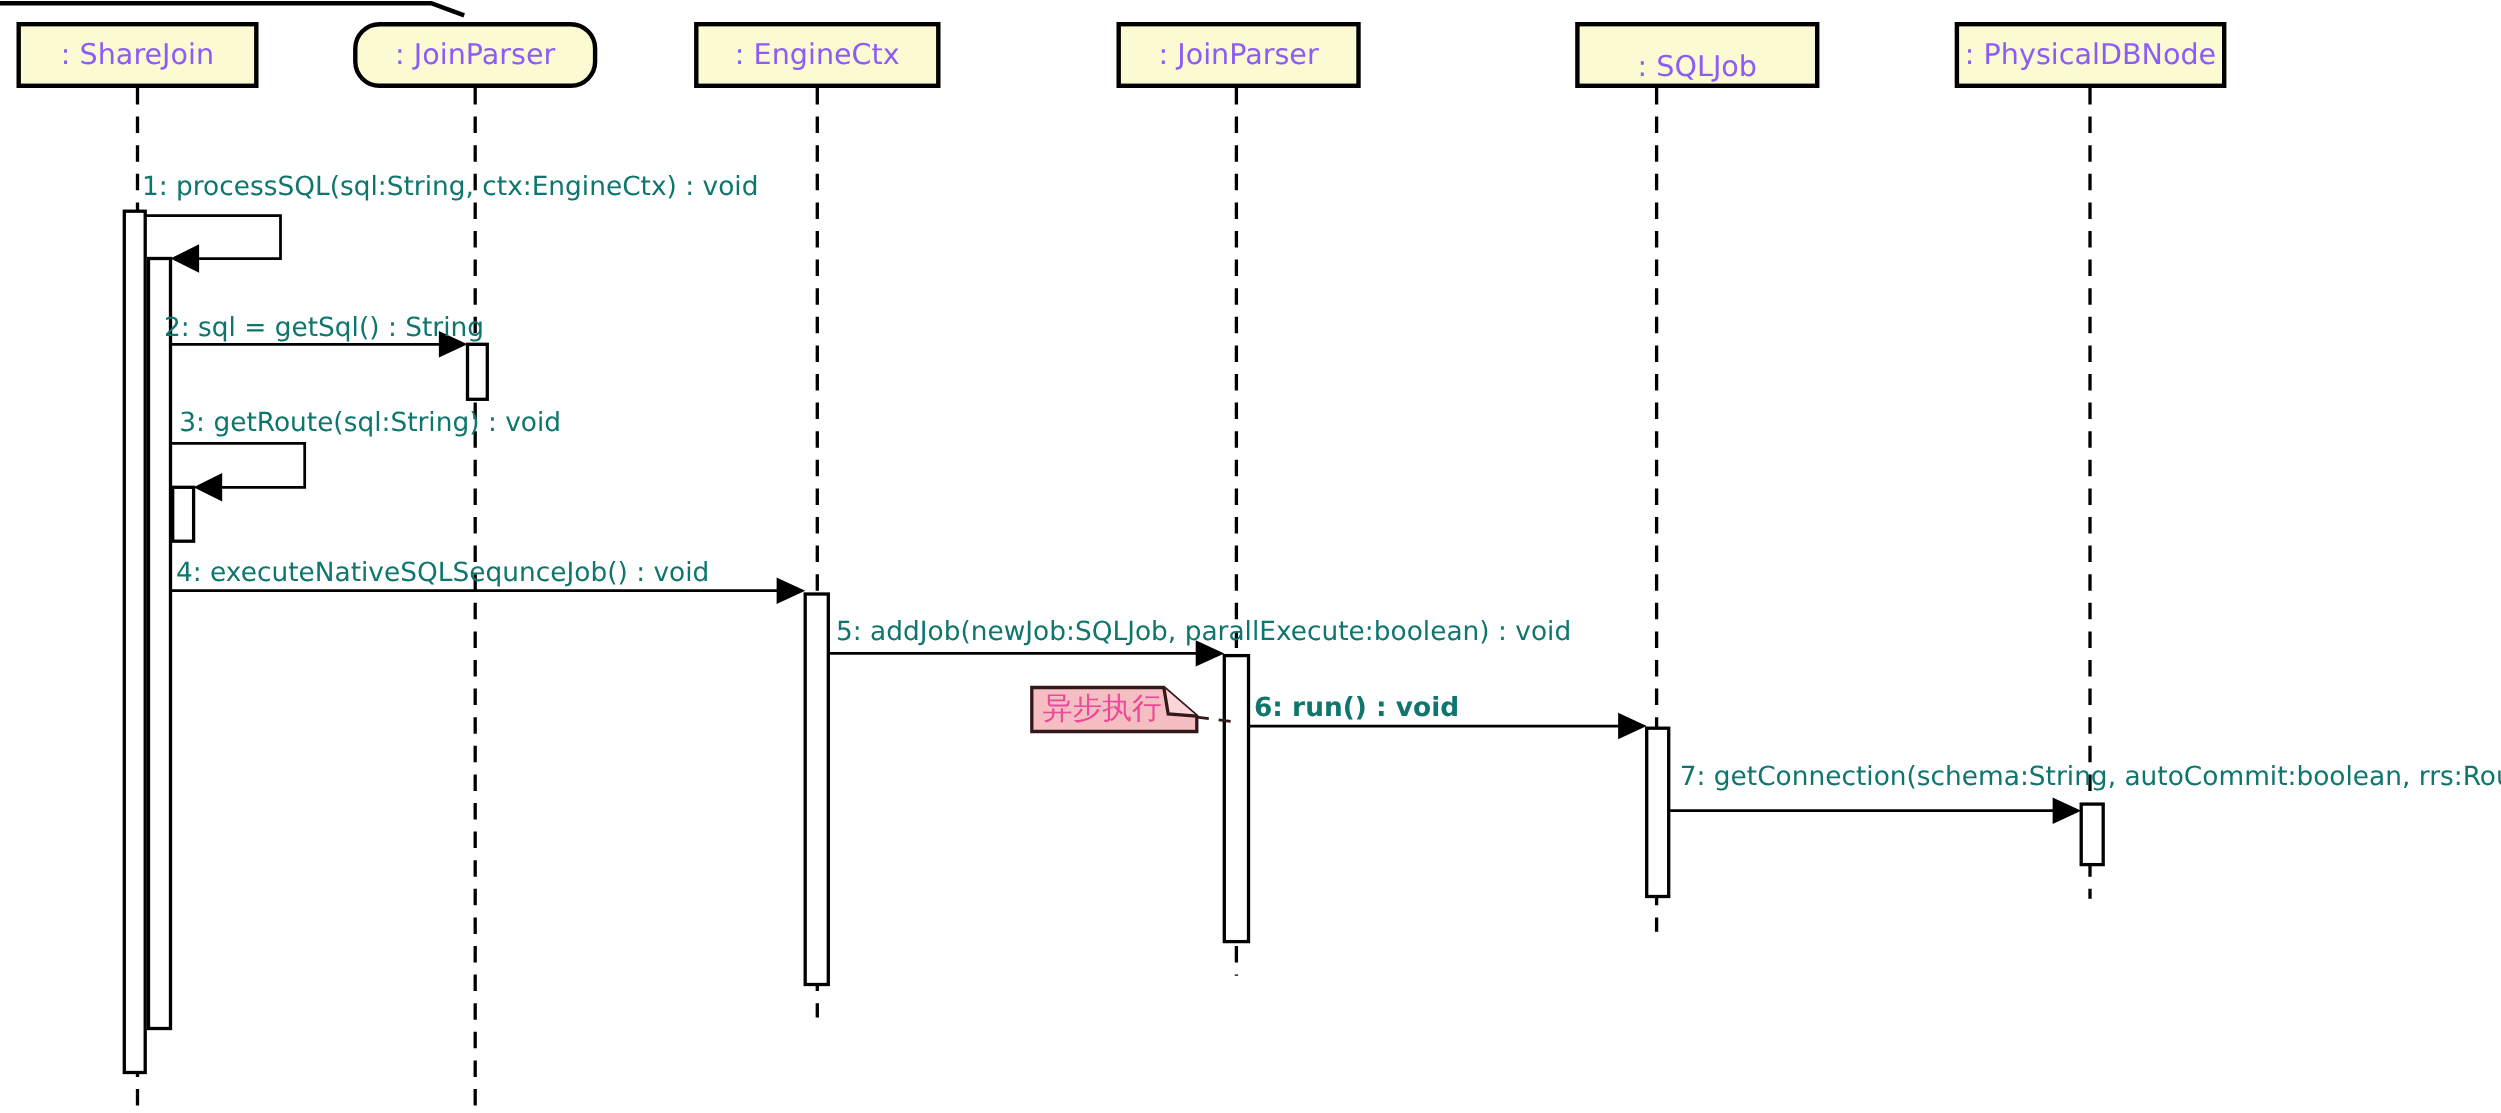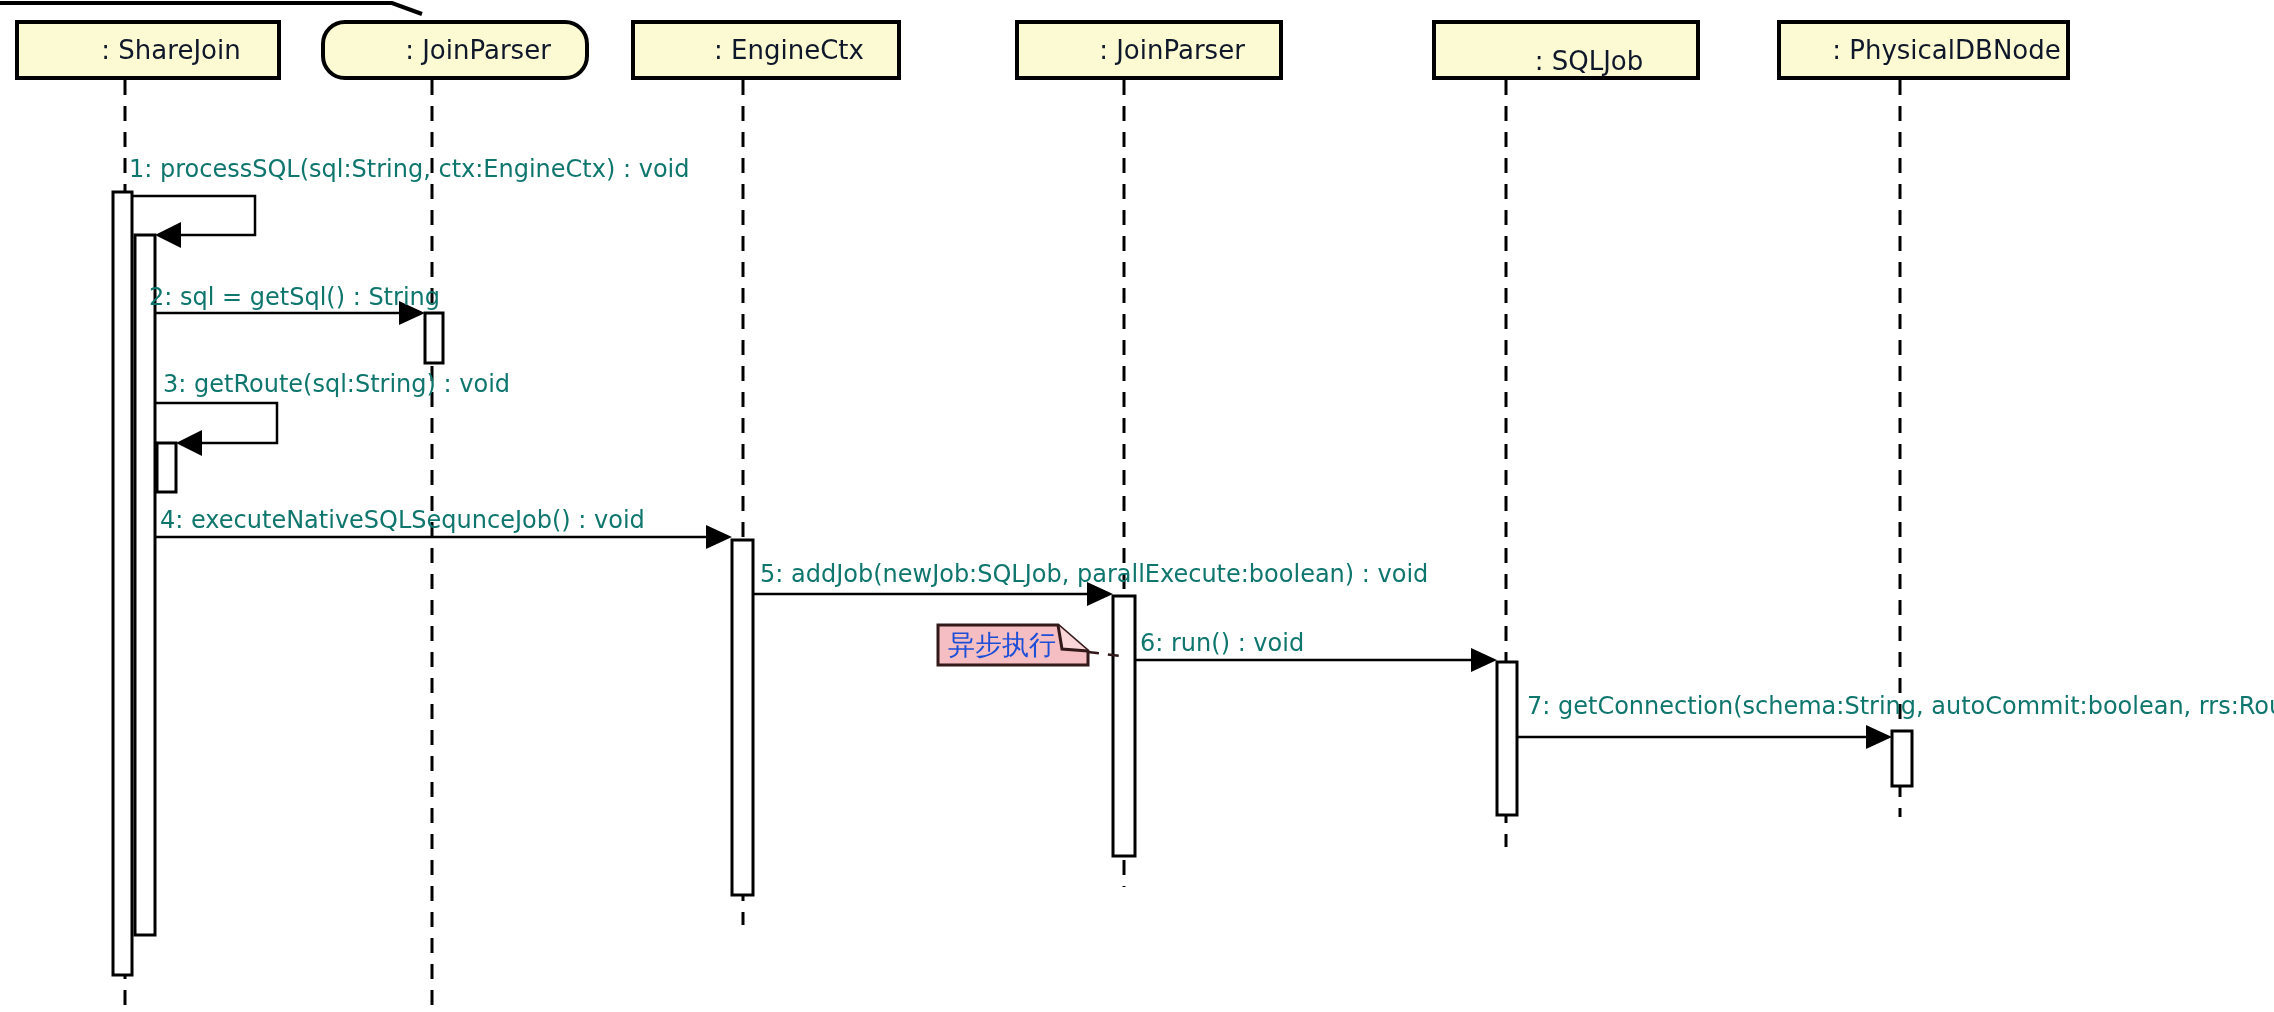--- a/index.html
+++ b/index.html
@@ -15,36 +15,35 @@
   .head {
     position: absolute;
     top: 20px;
     height: 52px;
     background: #fcfad2;
     border: 4px solid #000000;
     display: flex;
     align-items: center;
     justify-content: center;
     font-size: 26px;
-    color: #0f172a;
+    color: #8b5cf6;
     white-space: nowrap;
     box-sizing: content-box;
-    padding-left: 46px;
   }
   .msg-label {
     position: absolute;
     font-size: 24px;
     color: #0f766e;
     white-space: nowrap;
     line-height: 28px;
   }
   .note-label {
     position: absolute;
     font-size: 27px;
-    color: #1d4ed8;
+    color: #ec4899;
     white-space: nowrap;
     line-height: 30px;
   }
 </style>
 </head>
 <body>
 
 <div class="stage">
 
   <svg class="layer" width="2274" height="1012" viewBox="0 0 2274 1012">
@@ -110,18 +109,18 @@
   </div>
   <div class="head" style="left:1777px; width:239px;">
     <span>: PhysicalDBNode</span>
   </div>
 
   <div class="msg-label" style="left:129px;  top:155px;">1: processSQL(sql:String, ctx:EngineCtx) : void</div>
   <div class="msg-label" style="left:149px;  top:283px;">2: sql = getSql() : String</div>
   <div class="msg-label" style="left:163px;  top:370px;">3: getRoute(sql:String) : void</div>
   <div class="msg-label" style="left:160px;  top:506px;">4: executeNativeSQLSequnceJob() : void</div>
   <div class="msg-label" style="left:760px;  top:560px;">5: addJob(newJob:SQLJob, parallExecute:boolean) : void</div>
-  <div class="msg-label" style="left:1140px; top:629px;">6: run() : void</div>
+  <div class="msg-label" style="left:1140px; top:629px;font-weight:bold;">6: run() : void</div>
   <div class="msg-label" style="left:1527px; top:692px;">7: getConnection(schema:String, autoCommit:boolean, rrs:RouteR</div>
 
   <div class="note-label" style="left:948px; top:630px;">异步执行</div>
 
 </div>
 
 </body></html>

